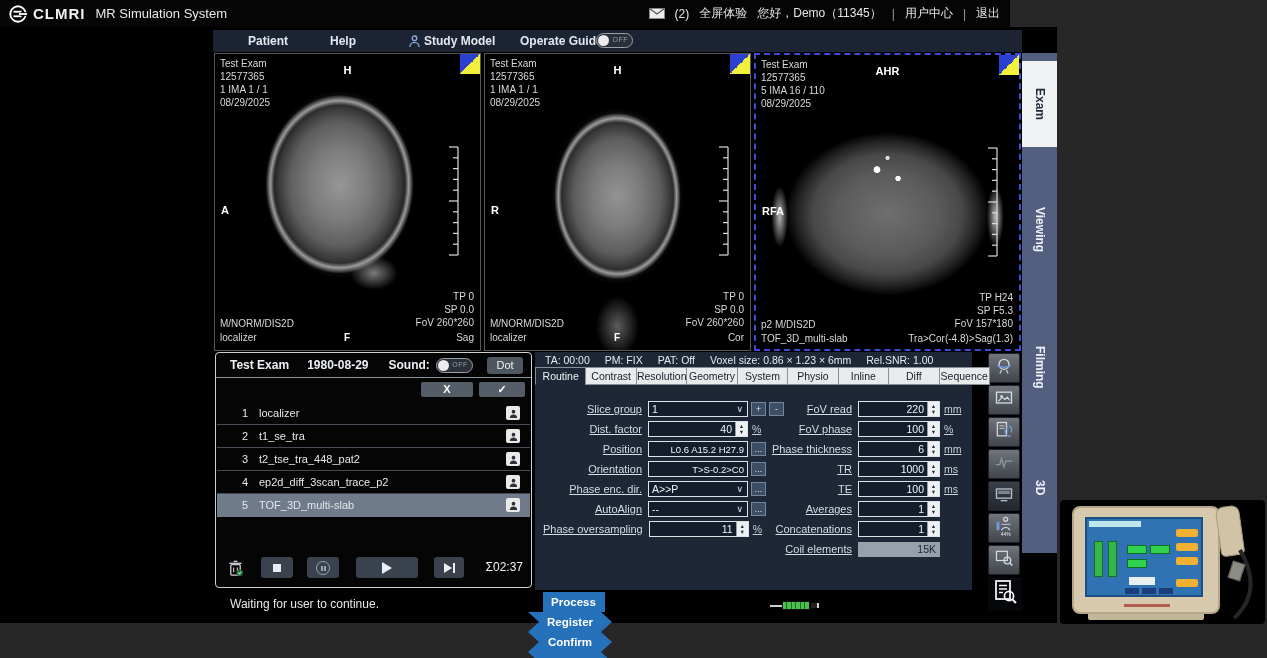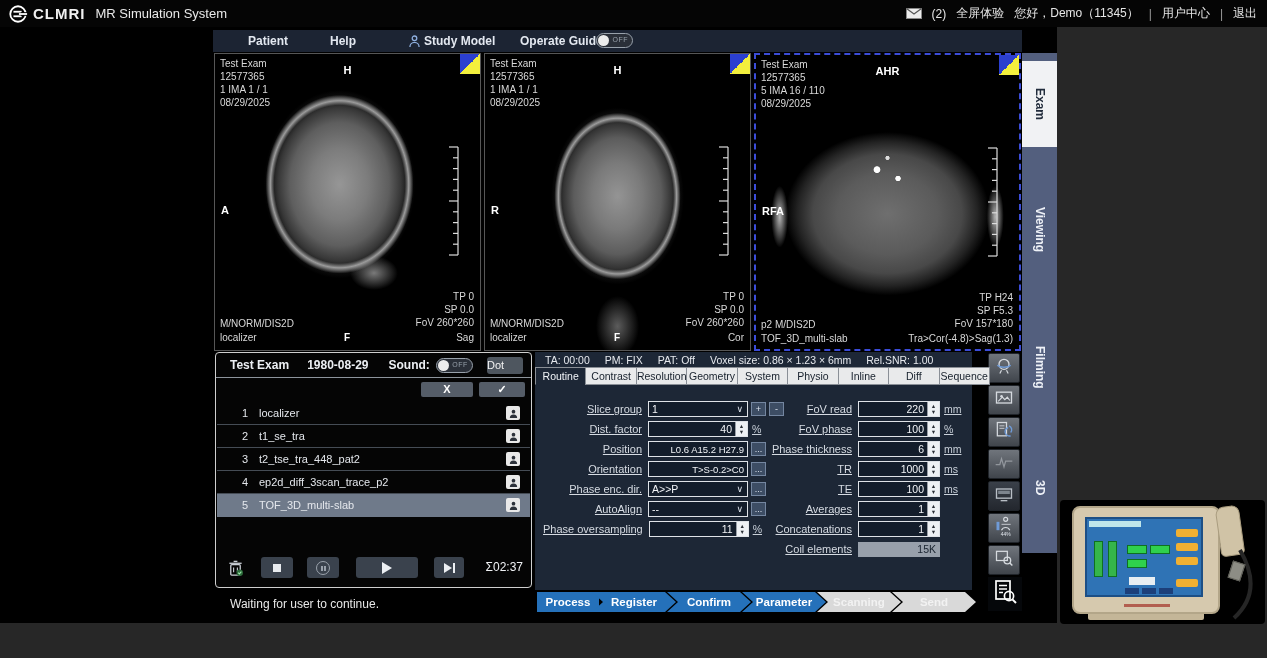--- a/index.html
+++ b/index.html
@@ -1,21 +1,21 @@
 <!DOCTYPE html>
 <html><head>
 <meta charset="utf-8">
 <style>
   * { margin:0; padding:0; box-sizing:border-box; }
   html,body { background:#272727; }
   body { font-family:"Liberation Sans", sans-serif; }
   .stage { position:relative; width:1267px; height:658px; background:#272727; overflow:hidden; }
 
   
-  .topbar { position:absolute; left:0; top:0; width:1267px; height:27px; background:#050505;
+  .topbar { position:absolute; left:0; top:0; width:1010px; height:27px; background:#050505;
             display:flex; align-items:center; color:#f0f0f0; z-index:30; }
   .brand-wrap { display:flex; align-items:center; margin-left:8px; }
   .brand { font-size:15px; font-weight:bold; letter-spacing:1px; margin-left:5px; }
   .apptitle { font-size:13px; margin-left:10px; color:#e9e9e9; }
   .top-right { position:absolute; right:10px; top:0; height:27px; display:flex; align-items:center;
                gap:10px; font-size:12px; color:#e6e6e6; }
   .top-right .lnk { cursor:pointer; }
   .sep { color:#9a9a9a; }
 
   
@@ -89,21 +89,21 @@
 
   
   .seq-panel { position:absolute; left:215px; top:352px; width:317px; height:236px; background:#050505;
                border:1px solid #cfcfcf; border-radius:4px; }
   .seq-head { display:flex; align-items:center; height:25px; padding:0 8px; border-bottom:1px solid #8d949c;
               color:#eceff3; }
   .seq-head .exam { font-size:12px; font-weight:bold; margin-left:6px; }
   .seq-head .dob { font-size:12px; font-weight:bold; margin-left:18px; }
   .seq-head .snd { font-size:12px; font-weight:bold; margin-left:20px; margin-right:6px; }
   .dot-btn { margin-left:auto; width:36px; height:17px; background:#4e565f; border-radius:3px;
-             color:#f2f2f2; font-size:11px; line-height:17px; cursor:pointer; }
+             color:#f2f2f2; font-size:11px; text-align:center; line-height:17px; cursor:pointer; }
   .seq-actions { position:relative; height:22px; }
   .xbtn, .okbtn { position:absolute; top:4px; height:15px; background:#555d68; border-radius:2px;
                   color:#fff; text-align:center; font-size:11px; line-height:15px; font-weight:bold; cursor:pointer; }
   .xbtn { right:58px; width:52px; } .okbtn { right:6px; width:46px; }
   .seq-rows { position:absolute; left:1px; right:1px; top:49px; }
   .srow { position:relative; height:23px; display:flex; align-items:center; border-bottom:1px solid #454c55;
           color:#e4e7ec; font-size:11px; cursor:pointer; }
   .srow .num { width:28px; padding-left:25px; }
   .srow .nm { flex:1; margin-left:14px; white-space:nowrap; }
   .srow .badge { margin-right:10px; width:14px; height:14px; background:#e9e9e9; border-radius:2px;
@@ -156,21 +156,21 @@
   .chev { color:#dfe5ec; font-size:9px; padding:0 4px; }
   .mini-btn { min-width:15px; height:14px; background:#3d4d64; border:1px solid #7486a0; color:#dde4ee;
               font-size:9px; line-height:12px; text-align:center; margin-left:3px; cursor:pointer; padding:0 2px; }
   .unit { font-size:10.5px; color:#c9d0d9; margin-left:4px;text-decoration:underline; }
   .gray-btn { width:100%; background:#8f99a5; color:#16202e; font-size:10px; height:15px; line-height:15px;
               text-align:center; border-radius:2px; cursor:pointer; white-space:nowrap; }
   .ro { width:100%; background:#98a0ab; color:#1a2430; font-size:10.5px; height:15px; line-height:15px;
         text-align:right; padding-right:4px; }
 
   
-  .process-bar { position:absolute; left:537px; top:592px; height:20px; display:flex; align-items:center; }
+  .process-bar { position:absolute; left:537px; top:592px; height:20px; display:flex; align-items:center;flex-direction:column; }
   .step { height:20px; line-height:20px; font-size:11.5px; font-weight:600; text-align:center; }
   .step.first { width:62px; background:#2571ba; color:#fff; margin-right:2px; }
   .step.arrow { width:84px; clip-path:polygon(0 0, calc(100% - 11px) 0, 100% 50%, calc(100% - 11px) 100%, 0 100%, 11px 50%); margin-left:-9px; }
   .step.arrow:first-of-type { margin-left:0; }
   .step.on { background:#2571ba; color:#fff; }
   .step.off { background:#d9d9d9; color:#f2f2f2; }
 
   
   .device { position:absolute; left:1060px; top:500px; width:205px; height:124px; background:#000; border-radius:4px; }
   .dv-body { position:absolute; left:12px; top:6px; width:148px; height:108px; background:#d6c9ae;

